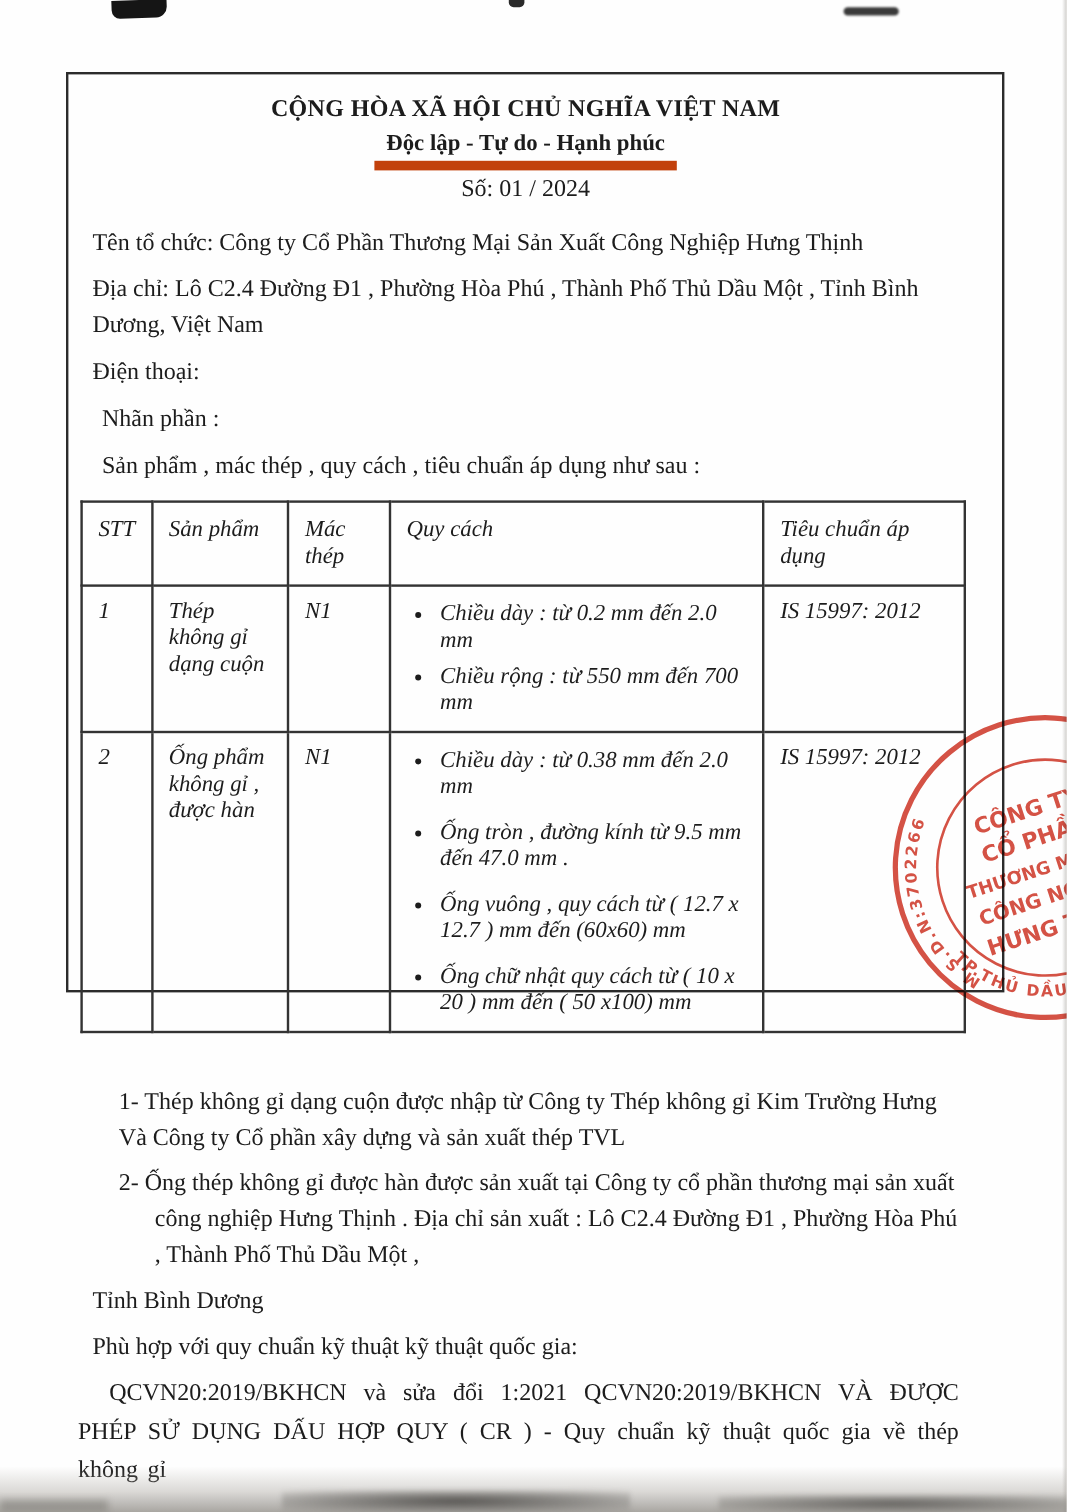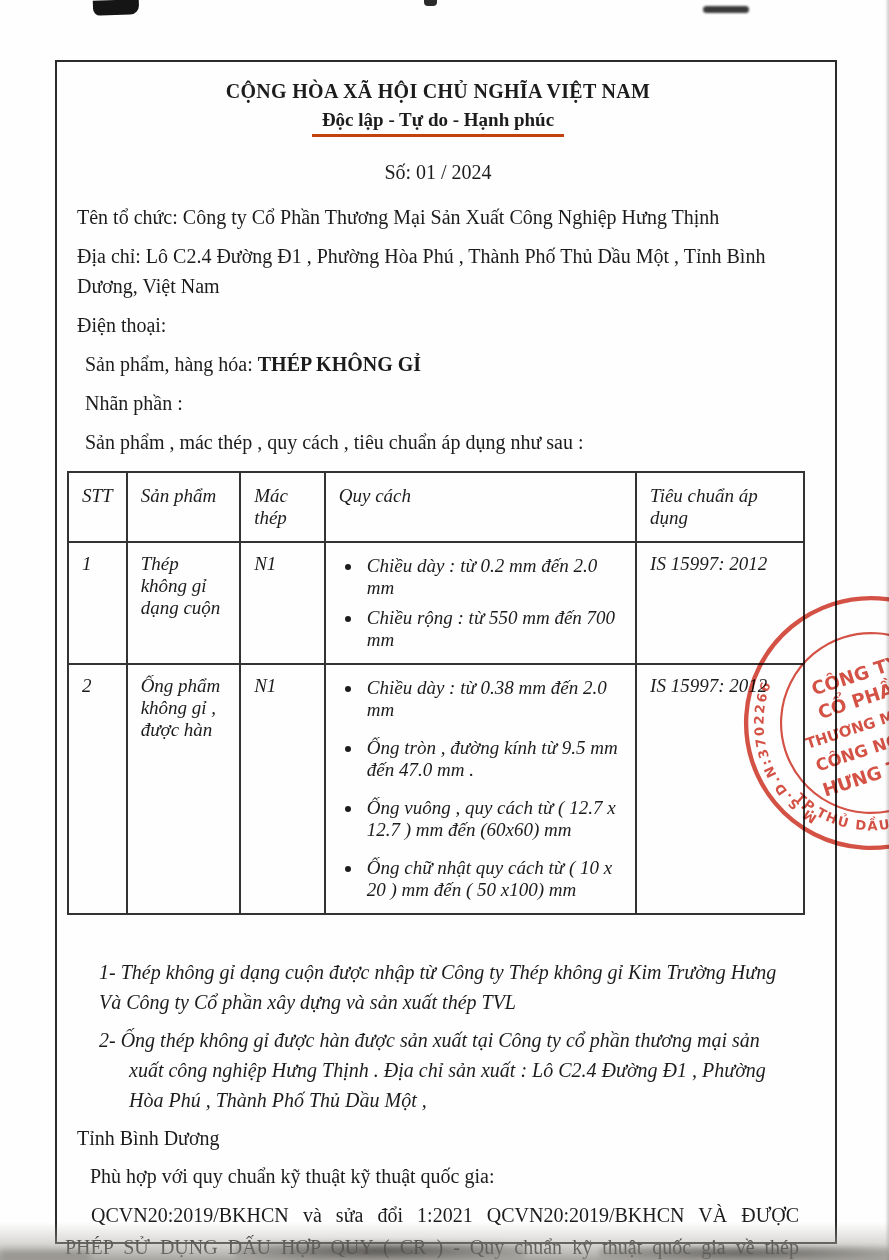--- a/index.html
+++ b/index.html
@@ -23,30 +23,30 @@
   .art-top-speck{left:424px;top:0;width:13px;height:6px;background:#2a2a2a;border-radius:0 0 4px 4px;}
   .art-top-dash{left:703px;top:6px;width:46px;height:7px;background:#3a3a3a;border-radius:4px;filter:blur(1px);}
   .art-right-edge{right:0;top:0;width:4px;height:100%;background:linear-gradient(to left,rgba(150,147,141,.45),rgba(150,147,141,0));}
   .art-bottom-band{left:0;bottom:0;width:100%;height:38px;background:linear-gradient(to bottom,rgba(176,172,166,0) 0%,rgba(176,172,166,.45) 55%,rgba(140,137,131,.75) 100%);}
   .art-bottom-blob1{left:235px;bottom:0;width:290px;height:18px;background:radial-gradient(ellipse at center,rgba(75,73,70,.9) 0%,rgba(110,108,104,.35) 70%,rgba(110,108,104,0) 100%);filter:blur(2px);}
   .art-bottom-blob2{right:0;bottom:0;width:290px;height:14px;background:radial-gradient(ellipse at center,rgba(85,83,80,.85) 0%,rgba(120,118,112,.3) 75%,rgba(120,118,112,0) 100%);filter:blur(2px);}
   .art-bottom-blob3{left:0;bottom:0;width:90px;height:10px;background:rgba(120,117,112,.5);filter:blur(3px);}
 
   
   .doc{
-    position:absolute;left:55px;top:60px;width:782px;height:1184px;
+    position:absolute;left:55px;top:60px;width:782px;height:767px;
     border:2px solid #2b2b2b;
     padding:14px 36px 18px 20px;
   }
   .center{text-align:center;}
   .motto1{font-weight:bold;font-size:20px;letter-spacing:.3px;margin-top:4px;}
   .motto2-wrap{margin-top:6px;}
-  .motto2{display:inline-block;font-weight:bold;font-size:19px;border-bottom:3px solid #c2410c;padding:0 10px 3px 10px;}
+  .motto2{display:inline-block;font-weight:bold;font-size:19px;border-bottom:8px solid #c2410c;padding:0 10px 3px 10px;}
   .doc-title{font-weight:bold;font-size:24px;letter-spacing:.5px;margin-top:30px;}
-  .doc-number{font-size:20px;margin-top:24px;}
+  .doc-number{font-size:20px;margin-top:4px;}
   .body-text{font-size:20px;line-height:1.5;margin-top:9px;}
   .indent-sm{margin-left:8px;}
   .bold{font-weight:bold;}
 
   
   table.spec{
     width:calc(100% + 16px);
     margin-left:-10px;
     margin-top:14px;
     border-collapse:collapse;
@@ -67,25 +67,25 @@
   col.c-qc{width:43.2%;}
   col.c-tc{width:23.2%;}
   td.center-cell,th.center-cell{text-align:center;}
   td.justify-cell{text-align:justify;}
   ul.qc-list{list-style:disc;padding-left:24px;margin:2px 0;}
   ul.qc-list li{margin-bottom:8px;padding-left:4px;}
   ul.qc-list.spread li{margin-bottom:16px;}
   ul.qc-list li:last-child{margin-bottom:0;}
 
   
-  .notes{margin-top:42px;padding-left:22px;font-style:italic;}
+  .notes{margin-top:42px;padding-left:22px;}
   .note{font-size:20px;line-height:1.5;margin-top:8px;}
   .note.hanging{padding-left:30px;text-indent:-30px;}
   .province{font-size:20px;line-height:1.5;margin-top:8px;margin-left:0;}
-  .conformity{font-size:20px;line-height:1.5;margin-top:8px;margin-left:13px;}
+  .conformity{font-size:20px;line-height:1.5;margin-top:8px;margin-left:0;}
   .final-par{
     font-size:20px;line-height:1.6;margin-top:8px;margin-left:-12px;
     text-align:justify;text-indent:26px;word-spacing:3px;
   }
 
   
   .stamp{
     position:absolute;left:740px;top:592px;width:262px;height:262px;
     transform:rotate(-18deg);
     opacity:.88;
@@ -114,21 +114,20 @@
     <div class="center motto1">CỘNG HÒA XÃ HỘI CHỦ NGHĨA VIỆT NAM</div>
     <div class="center motto2-wrap">
       <span class="motto2">Độc lập - Tự do - Hạnh phúc</span>
     </div>
 
     <div class="center doc-number">Số: 01 / 2024</div>
 
     <p class="body-text" style="margin-top:18px;">Tên tổ chức: Công ty Cổ Phần Thương Mại Sản Xuất Công Nghiệp Hưng Thịnh</p>
     <p class="body-text">Địa chỉ: Lô C2.4 Đường Đ1 , Phường Hòa Phú , Thành Phố Thủ Dầu Một , Tỉnh Bình Dương, Việt Nam</p>
     <p class="body-text">Điện thoại:</p>
-    <p class="body-text indent-sm"><span>Sản phẩm, hàng hóa: </span><span class="bold">THÉP KHÔNG GỈ</span></p>
     <p class="body-text indent-sm">Nhãn phần :</p>
     <p class="body-text indent-sm">Sản phẩm , mác thép , quy cách , tiêu chuẩn áp dụng như sau :</p>
 
     <table class="spec">
       <colgroup>
         <col class="c-stt">
           <col class="c-sp">
           <col class="c-mt">
           <col class="c-qc">
           <col class="c-tc">

